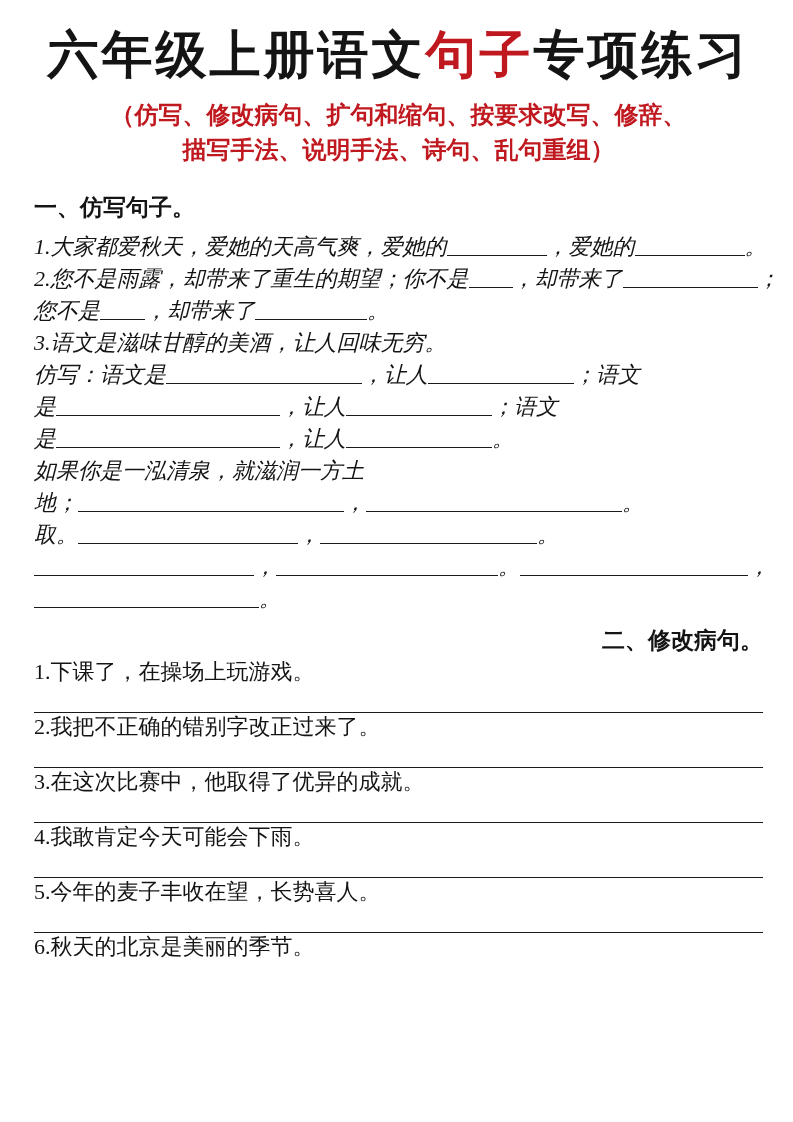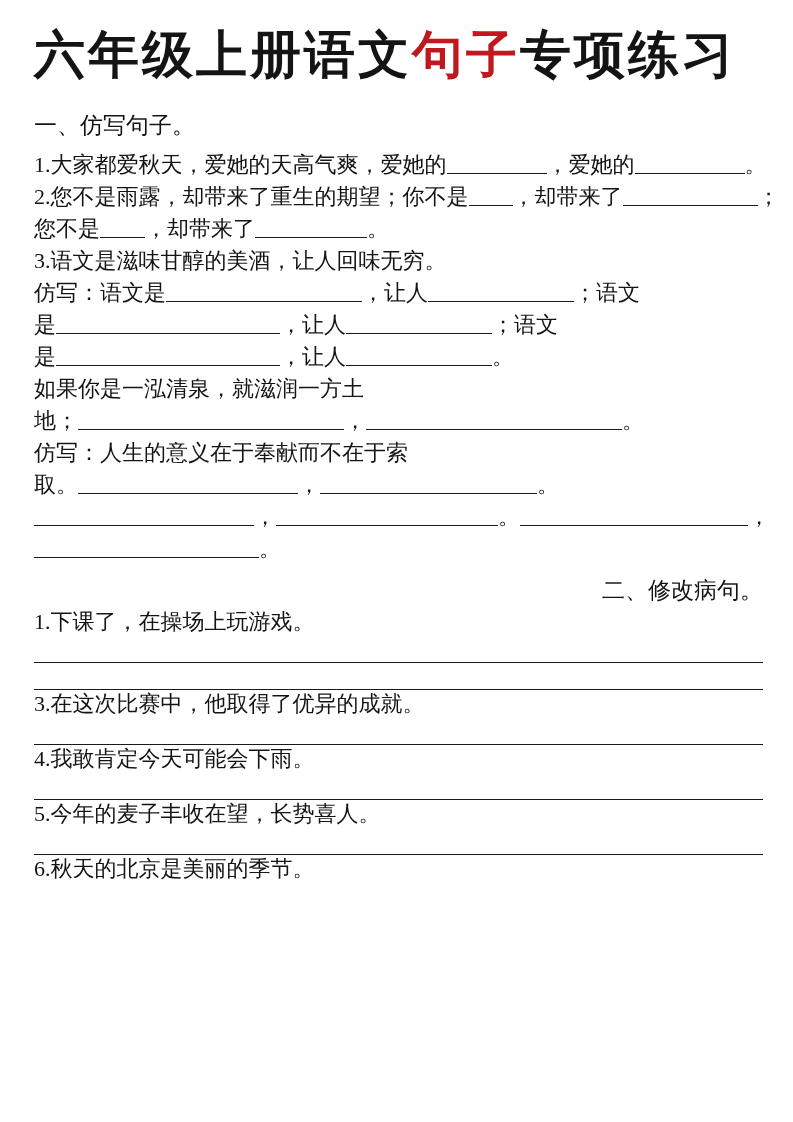--- a/index.html
+++ b/index.html
@@ -14,48 +14,49 @@
     font-family: "Liberation Serif", "DejaVu Serif", serif;
     color: #141414;
   }
   .page {
     box-sizing: border-box;
     width: 793px;
     height: 1122px;
     padding: 16px 30px 0 34px;
   }
   .doc-title {
-    text-align: left;
+    text-align: center;
     font-size: 51px;
     font-weight: 700;
     letter-spacing: 3px;
     margin: 8px 0 0 0;
     line-height: 62px;
     white-space: nowrap;
   }
   .doc-title .hl { color: #c0181f; }
   .doc-subtitle {
     text-align: center;
     font-size: 24px;
     font-weight: 700;
     color: #c0181f;
     line-height: 35px;
     margin-top: 12px;
   }
   .sec-heading {
     font-size: 23px;
-    font-weight: 400;
+    font-weight: 700;
     margin: 24px 0 8px 0;
   }
   .sec-heading.second { margin: 10px 0 2px 0; text-align: right; }
   
   .tline {
     font-size: 22px;
     line-height: 32px;
     white-space: nowrap;
+    font-style: italic;
   }
   .blank {
     display: inline-block;
     height: 0.95em;
     border-bottom: 1.6px solid #1a1a1a;
     vertical-align: baseline;
     margin-bottom: -2px;
   }
   
   .fix-text {
@@ -71,48 +72,50 @@
   }
 </style>
 </head>
 <body>
 
 <div class="page">
 
   <h1 class="doc-title"><span>六年级上册语文</span><span class="hl">句子</span><span>专项练习</span></h1>
 
   <div class="doc-subtitle">
+    <div>（仿写、修改病句、扩句和缩句、按要求改写、修辞、</div>
+    <div>描写手法、说明手法、诗句、乱句重组）</div>
   </div>
 
   <div class="sec-heading">一、仿写句子。</div>
 
   <div>
       <div class="tline"><span>1.大家都爱秋天，爱她的天高气爽，爱她的</span><span class="blank" style="width: 100px;"></span><span>，爱她的</span><span class="blank" style="width: 110px;"></span><span>。</span></div>
       <div class="tline"><span>2.您不是雨露，却带来了重生的期望；你不是</span><span class="blank" style="width: 44px;"></span><span>，却带来了</span><span class="blank" style="width: 135px;"></span><span>；</span></div>
       <div class="tline"><span>您不是</span><span class="blank" style="width: 45px;"></span><span>，却带来了</span><span class="blank" style="width: 112px;"></span><span>。</span></div>
       <div class="tline"><span>3.语文是滋味甘醇的美酒，让人回味无穷。</span></div>
       <div class="tline"><span>仿写：语文是</span><span class="blank" style="width: 196px;"></span><span>，让人</span><span class="blank" style="width: 146px;"></span><span>；语文</span></div>
       <div class="tline"><span>是</span><span class="blank" style="width: 224px;"></span><span>，让人</span><span class="blank" style="width: 146px;"></span><span>；语文</span></div>
       <div class="tline"><span>是</span><span class="blank" style="width: 224px;"></span><span>，让人</span><span class="blank" style="width: 146px;"></span><span>。</span></div>
       <div class="tline"><span>如果你是一泓清泉，就滋润一方土</span></div>
       <div class="tline"><span>地；</span><span class="blank" style="width: 266px;"></span><span>，</span><span class="blank" style="width: 256px;"></span><span>。</span></div>
-      <div class="tline"><span>仿写：人生的意义在于奉献而不在于索</span></div>
       <div class="tline"><span>取。</span><span class="blank" style="width: 220px;"></span><span>，</span><span class="blank" style="width: 217px;"></span><span>。</span></div>
       <div class="tline"><span class="blank" style="width: 220px;"></span><span>，</span><span class="blank" style="width: 222px;"></span><span>。</span><span class="blank" style="width: 228px;"></span><span>，</span></div>
       <div class="tline"><span class="blank" style="width: 225px;"></span><span>。</span></div>
     </div>
 
   <div class="sec-heading second">二、修改病句。</div>
 
   <div>
       <div>
         <div class="fix-text">1.下课了，在操场上玩游戏。</div>
         <hr class="answer-line">
       </div>
       <div>
+        <div class="fix-text">2.我把不正确的错别字改正过来了。</div>
         <hr class="answer-line">
       </div>
       <div>
         <div class="fix-text">3.在这次比赛中，他取得了优异的成就。</div>
         <hr class="answer-line">
       </div>
       <div>
         <div class="fix-text">4.我敢肯定今天可能会下雨。</div>
         <hr class="answer-line">
       </div>

